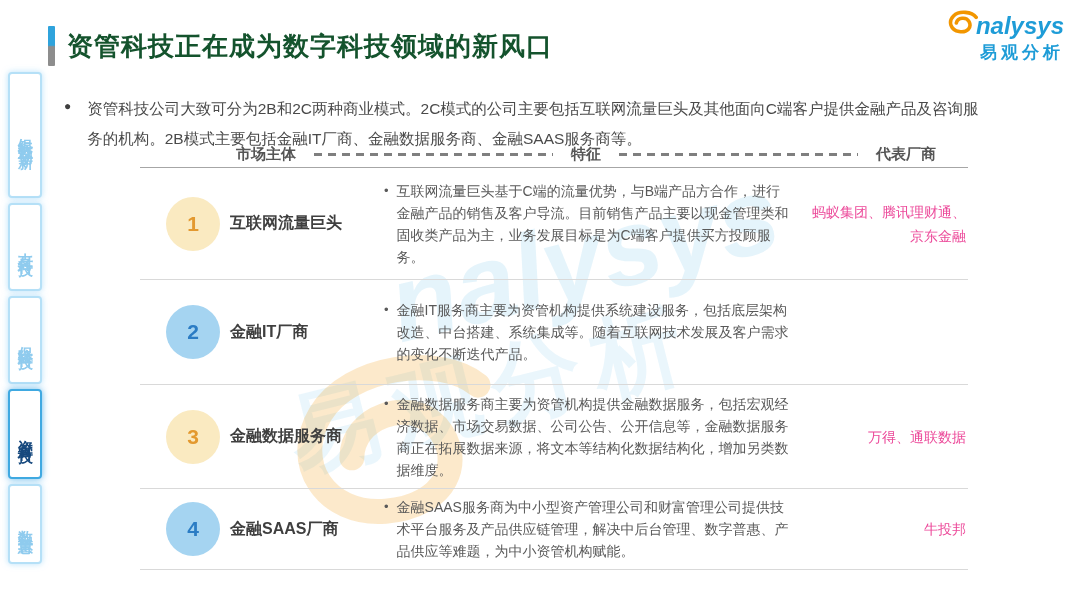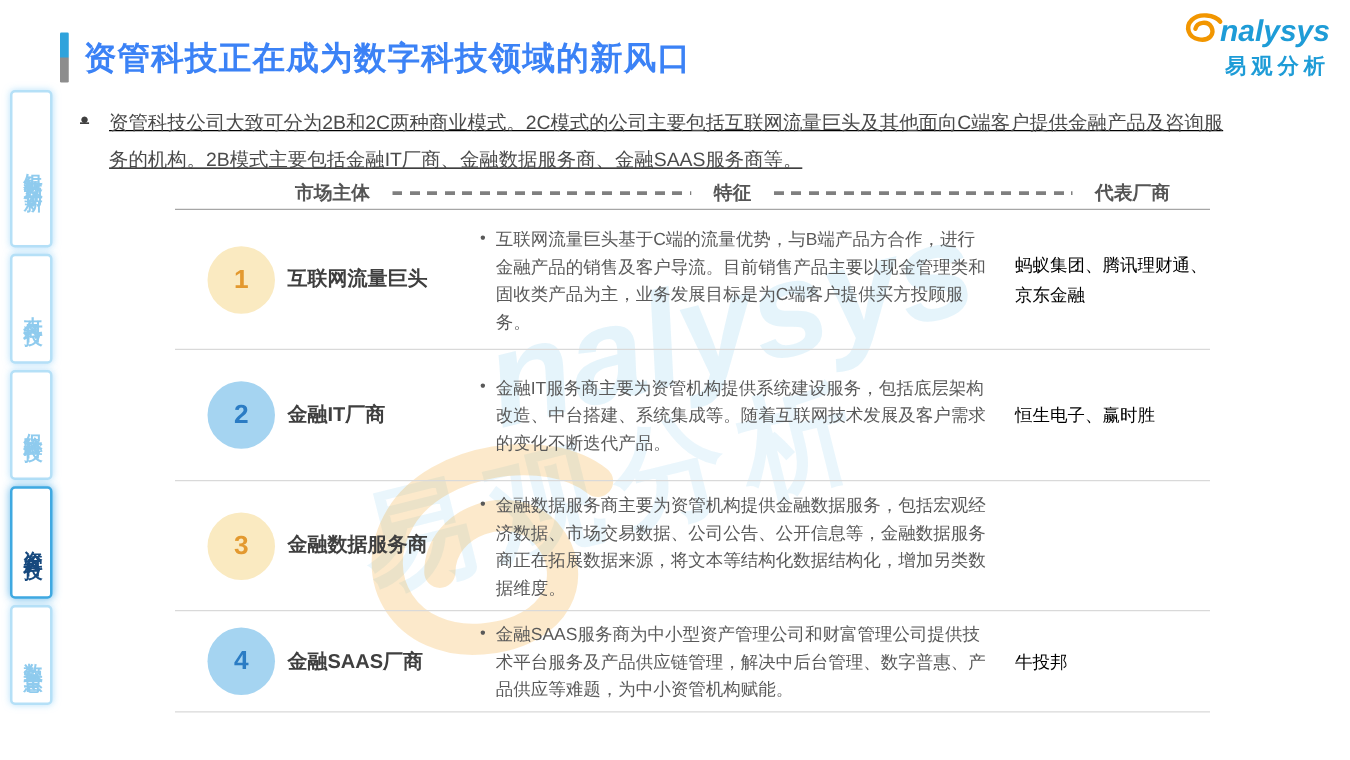--- a/index.html
+++ b/index.html
@@ -11,29 +11,29 @@
   .watermark { position:absolute; left:270px; top:210px; transform:rotate(-14deg); pointer-events:none; z-index:1; }
   .wm-en { font-size:108px; font-style:italic; font-weight:bold; color:rgba(95,188,233,.16); margin-left:130px; display:block; }
   .wm-cn { font-size:90px; font-weight:bold; color:rgba(95,188,233,.13); letter-spacing:14px; margin-top:-18px; display:block; }
   .wm-swirl { position:absolute; left:-25px; top:95px; width:240px; height:210px; opacity:.20; }
 
   .content { position:relative; z-index:2; }
 
   
   .title-row { position:absolute; top:26px; left:48px; right:160px; display:flex; align-items:center; }
   .title-bar { width:7px; height:40px; background:linear-gradient(180deg,#2fa3dc 0%,#2fa3dc 48%,#8d8d8d 52%,#8d8d8d 100%); margin-right:12px; border-radius:1px; flex:0 0 auto; }
-  .title { font-size:26px; font-weight:bold; color:#3b82f6; letter-spacing:1px; white-space:nowrap; }
+  .title { font-size:26px; font-weight:bold; color:#14532d; letter-spacing:1px; white-space:nowrap; }
 
   .logo { position:absolute; top:12px; right:16px; text-align:right; z-index:3; }
   .logo-row { display:flex; align-items:center; justify-content:flex-end; }
   .logo-swirl { width:34px; height:26px; margin-right:-3px; margin-top:-6px; }
   .logo-en { font-size:24px; font-weight:bold; font-style:italic; color:#1e9cd7; }
   .logo-cn { font-size:17px; font-weight:bold; color:#1e9cd7; letter-spacing:4px; margin-top:1px; }
 
-  .intro { position:absolute; top:84px; left:64px; right:92px; display:flex;text-decoration:underline; }
+  .intro { position:absolute; top:94px; left:64px; right:92px; display:flex; }
   .intro-bullet { flex:0 0 auto; margin-right:16px; }
   .intro-bullet::before { content:"●"; font-size:12px; color:#3f3f3f; position:relative; top:2px; }
   .intro-text { font-size:15.5px; line-height:30px; color:#4a4a4a; }
 
   
   .sidebar { position:absolute; left:8px; top:72px; display:flex; flex-direction:column; gap:5px; z-index:3; }
   .tab { width:34px; display:flex; align-items:center; justify-content:center; background:#fff;
          border:2px solid #b5e0f7; border-radius:4px; color:#8fcbee; font-size:15px; font-weight:bold;
          writing-mode:vertical-rl; text-orientation:upright; letter-spacing:3px; padding:8px 0;
          box-shadow:0 0 6px rgba(125,200,245,.55); cursor:pointer; }
@@ -56,21 +56,21 @@
   .theme-yellow .circle { background:#faeac1; color:#e3992f; }
   .theme-blue   .circle { background:#a5d4f1; color:#2b7cc4; }
 
   .subject { font-size:16px; font-weight:bold; color:#3f3f3f; text-align:left; }
 
   .feature { display:flex; align-items:flex-start; padding:0 18px 0 4px; }
   .dot { flex:0 0 auto; margin-right:8px; }
   .dot::before { content:"•"; font-size:13px; color:#595959; position:relative; top:1px; }
   .feature p { font-size:14px; line-height:22px; color:#595959; }
 
-  .vendors { font-size:14px; line-height:24px; color:#000000; text-align:left; padding:0 2px; }
+  .vendors { font-size:14px; line-height:24px; color:#ec4899; text-align:right; padding:0 2px; }
 </style>
 </head>
 <body>
 
 <div class="slide">
 
   <div class="watermark">
     <svg class="wm-swirl" viewBox="0 0 48 36">
       <path d="M44 10 C 38 2, 20 0, 12 8 C 4 16, 8 28, 20 30 C 32 32, 38 24, 34 16 C 30 9, 18 10, 16 18" fill="none" stroke="#F29600" stroke-width="5" stroke-linecap="round"></path>
     </svg>
@@ -132,32 +132,32 @@
 
       <div class="trow trow-2 theme-blue">
         <div class="numcell">
           <div class="circle">2</div>
         </div>
         <div class="subject">金融IT厂商</div>
         <div class="feature">
           <span class="dot"></span>
           <p>金融IT服务商主要为资管机构提供系统建设服务，包括底层架构改造、中台搭建、系统集成等。随着互联网技术发展及客户需求的变化不断迭代产品。</p>
         </div>
-        <div class="vendors">恒生电子、赢时胜</div>
       </div>
 
       <div class="trow trow-3 theme-yellow">
         <div class="numcell">
           <div class="circle">3</div>
         </div>
         <div class="subject">金融数据服务商</div>
         <div class="feature">
           <span class="dot"></span>
           <p>金融数据服务商主要为资管机构提供金融数据服务，包括宏观经济数据、市场交易数据、公司公告、公开信息等，金融数据服务商正在拓展数据来源，将文本等结构化数据结构化，增加另类数据维度。</p>
         </div>
+        <div class="vendors">万得、通联数据</div>
       </div>
 
       <div class="trow trow-4 theme-blue">
         <div class="numcell">
           <div class="circle">4</div>
         </div>
         <div class="subject">金融SAAS厂商</div>
         <div class="feature">
           <span class="dot"></span>
           <p>金融SAAS服务商为中小型资产管理公司和财富管理公司提供技术平台服务及产品供应链管理，解决中后台管理、数字普惠、产品供应等难题，为中小资管机构赋能。</p>

